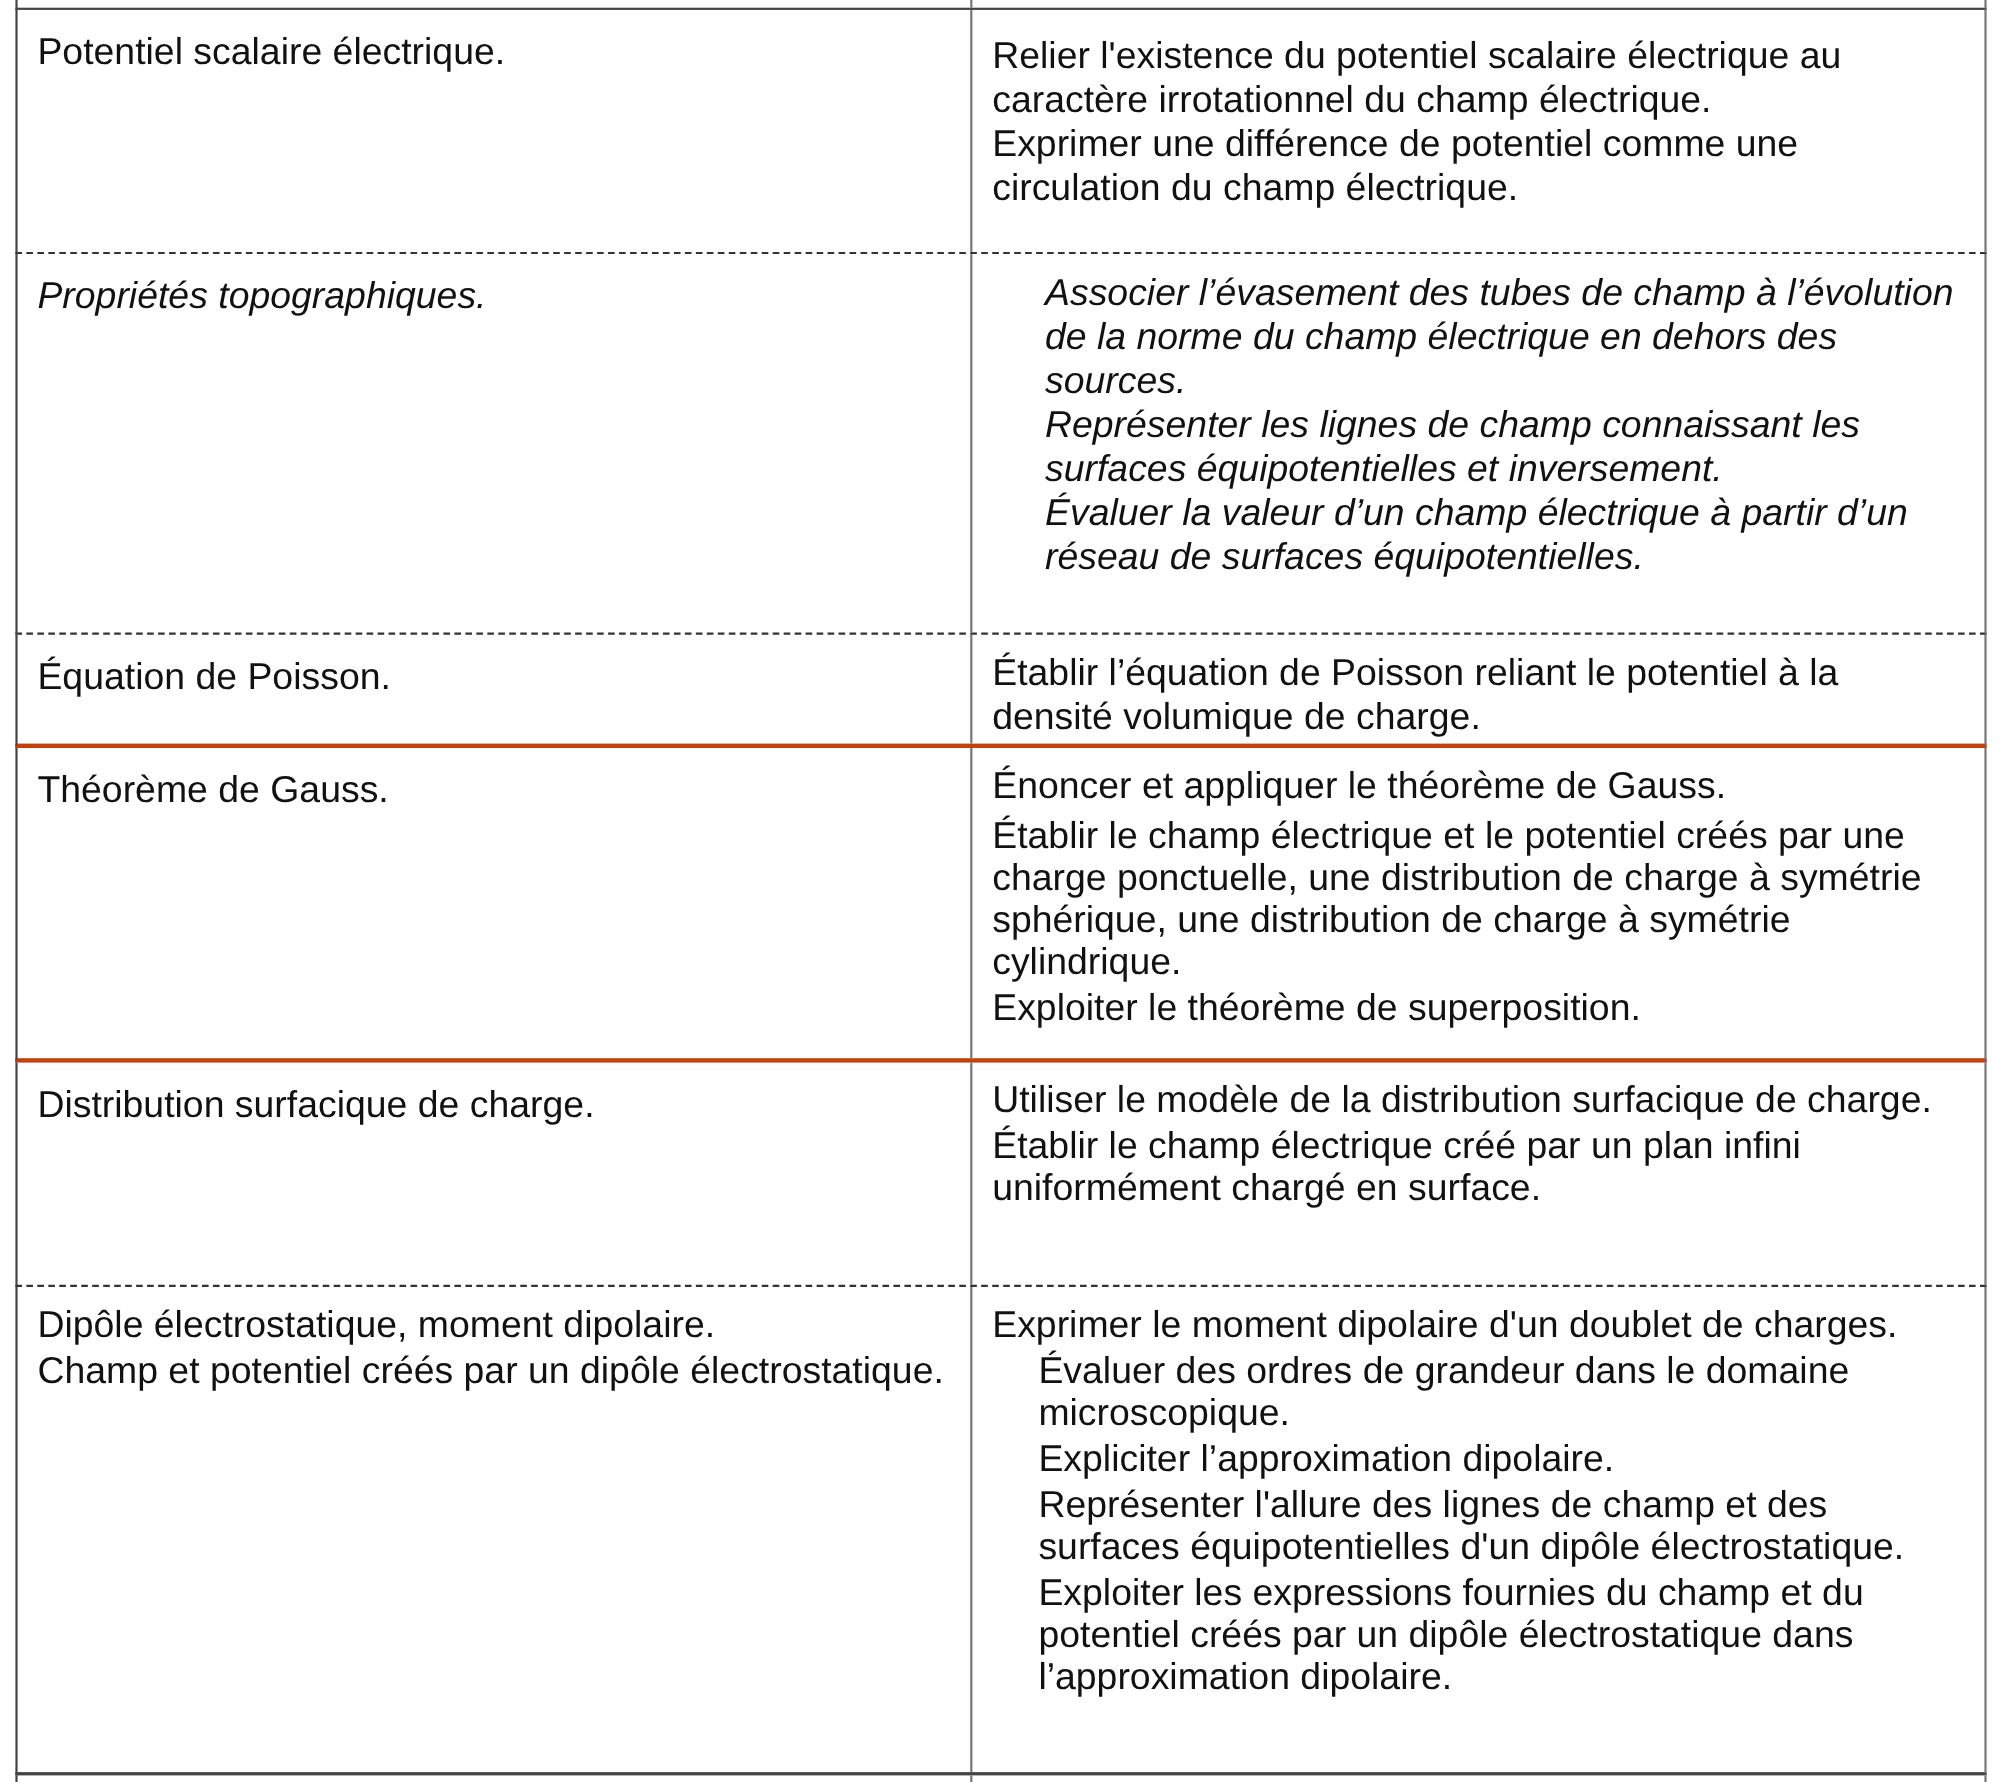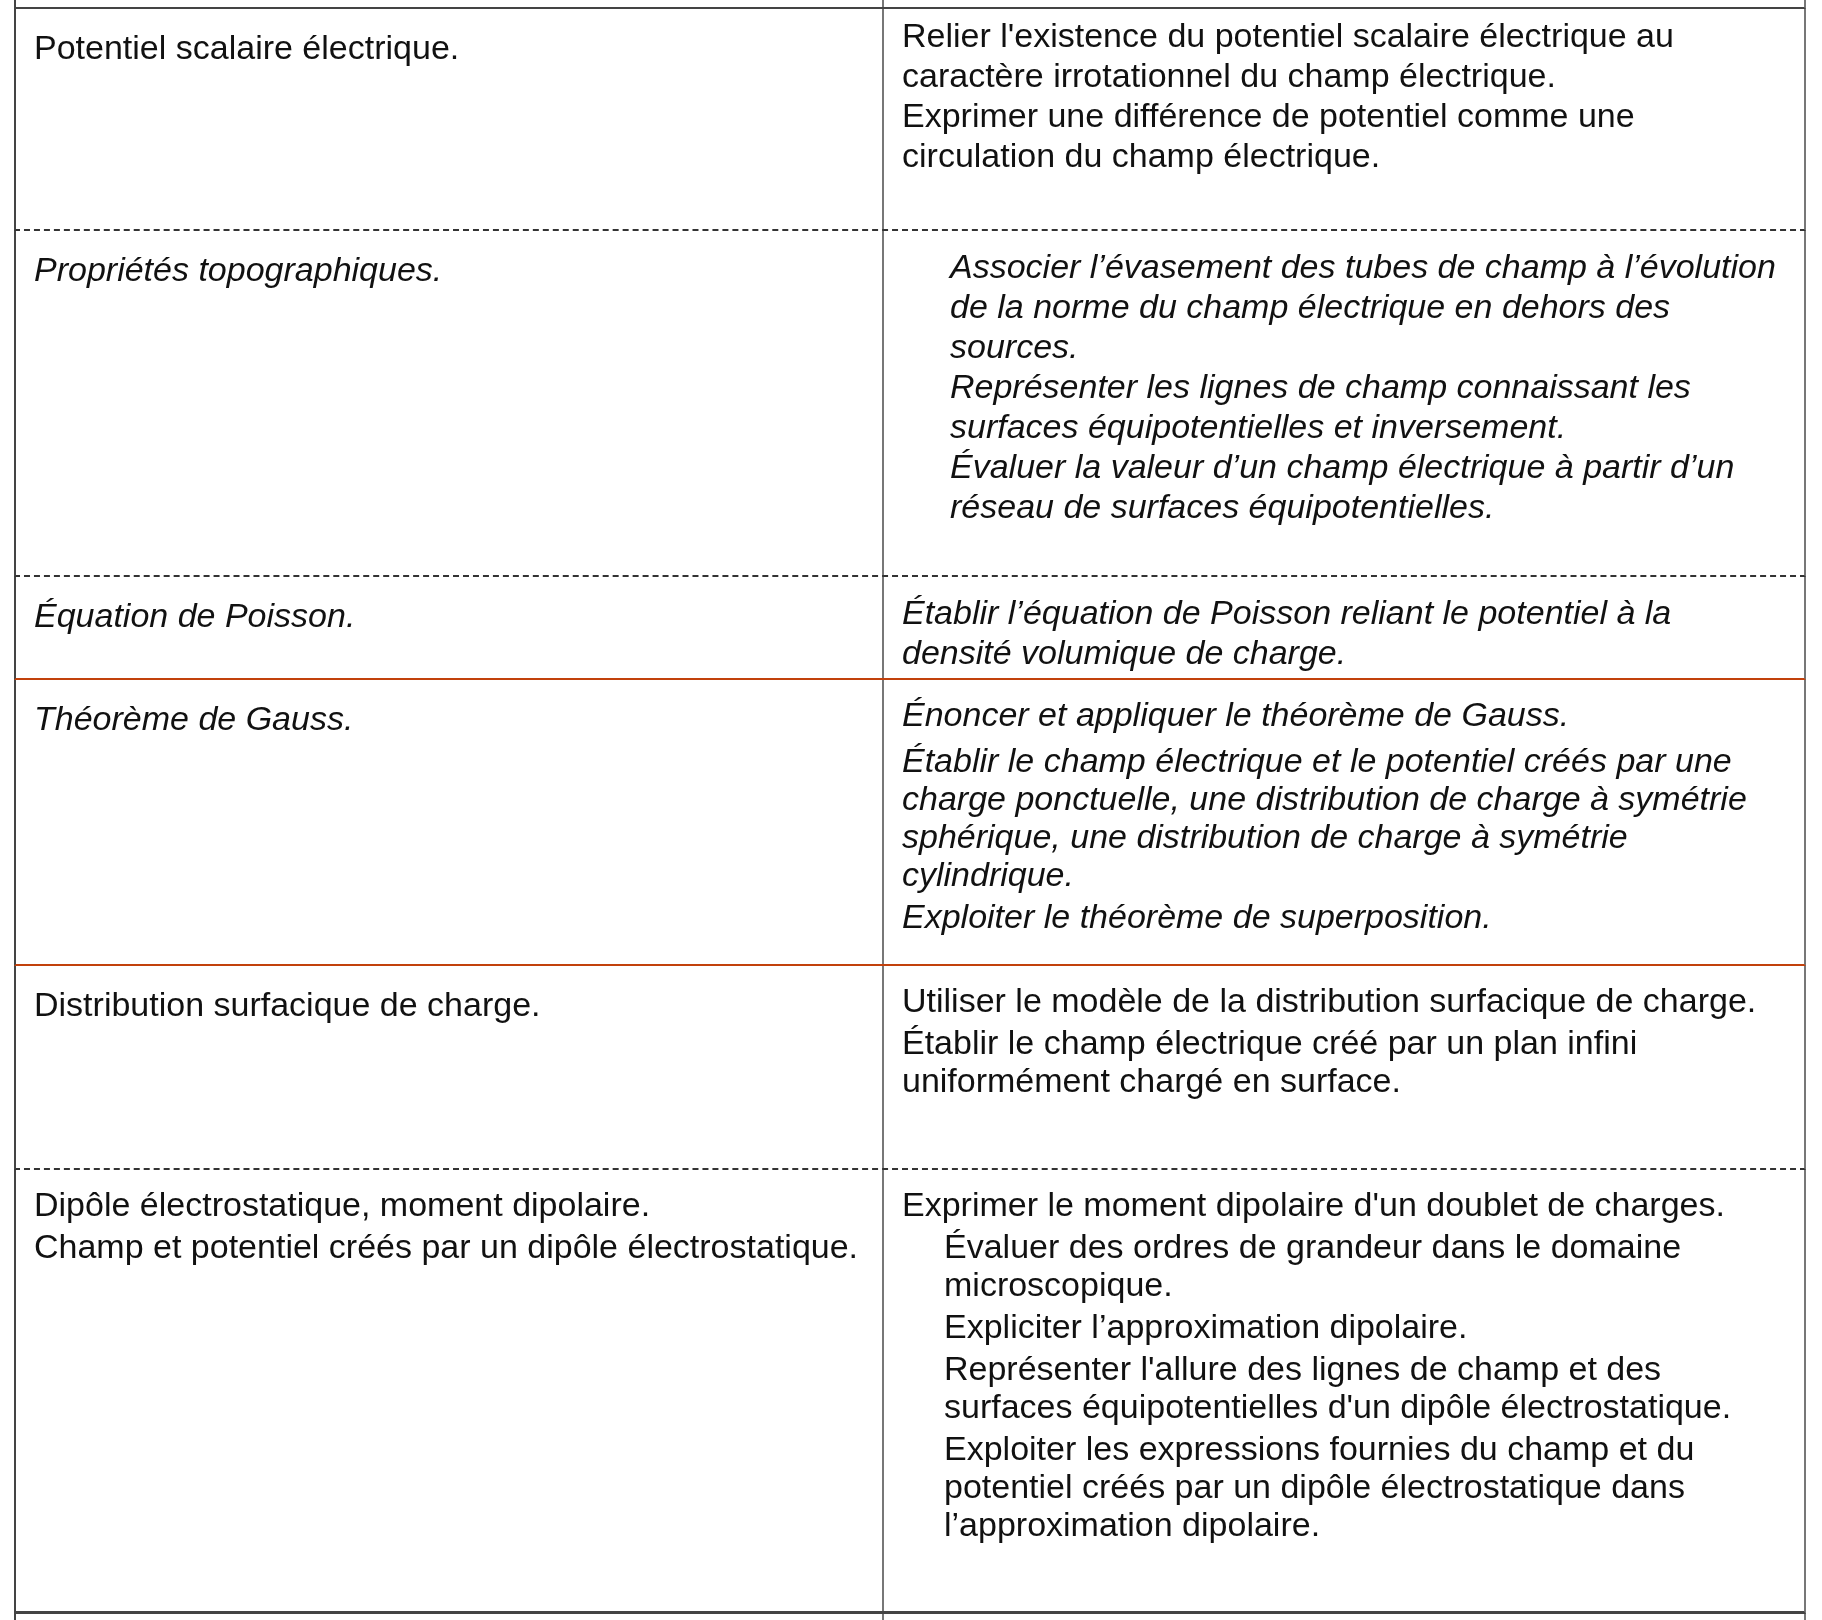--- a/index.html
+++ b/index.html
@@ -3,21 +3,21 @@
 <meta charset="utf-8">
 <style>
   html, body { margin: 0; padding: 0; background: #ffffff; }
   body { width: 1822px; height: 1620px; position: relative; overflow: hidden;
          font-family: "Liberation Sans", sans-serif; color: #111; }
   .tbl { position: absolute; left: 14px; top: 0; width: 1792px; }
   .toprow { height: 7px; border-left: 2px solid #444; border-right: 2px solid #777;
             border-bottom: 2px solid #444; position: relative; }
   .toprow::after { content: ""; position: absolute; left: 866px; top: 0; bottom: 0; border-left: 2px solid #777; }
   .row { display: flex; border-left: 2px solid #444; border-right: 2px solid #777; box-sizing: border-box; }
-  .row.solid { border-bottom: 2px solid #c2410c; font-style: italic; }
+  .row.solid { border-bottom: 4px solid #c2410c; }
   .row.dashed { border-bottom: 2px dashed #333; }
   .row.last { border-bottom: 3px solid #444; }
   .cell { box-sizing: border-box; font-size: 34px; line-height: 46px; }
   .c1 { width: 868px; padding: 15px 18px 0 18px; border-right: 2px solid #777; }
   .c2 { flex: 1; padding: 15px 14px 0 18px; }
   .c1 p, .c2 p { margin: 0; }
   .c2 p + p { margin-top: 0; }
   .r1 { height: 222px; }
   .r2 { height: 346px; font-style: italic; }
   .r3 { height: 103px; }
@@ -29,21 +29,21 @@
   .r6 .c2 p + p { margin-top: 4px; margin-left: 42px; }
   .r6 .c1 p + p { margin-top: 4px; }
   .r6 .c1 { line-height: 38px; }
   .r5 .c2 { line-height: 38px; }
   .r5 .c2 p + p { margin-top: 4px; }
   .r4 .c2 { line-height: 38px; }
   .r4 .c2 p + p { margin-top: 8px; }
   .r3 .c2 { line-height: 40px; }
   .r2 .c2 { line-height: 40px; margin-left: 48px; }
   .r1 .c2 { line-height: 40px; }
-  .r1 .c2 { padding-top: 6px; }
+  .r1 .c2 { padding-top: 22px; }
 </style>
 </head>
 <body>
 
 <div class="tbl">
   <div class="toprow"></div>
 
   <div class="row dashed r1">
     <div class="cell c1">
       <p>Potentiel scalaire électrique.</p>

